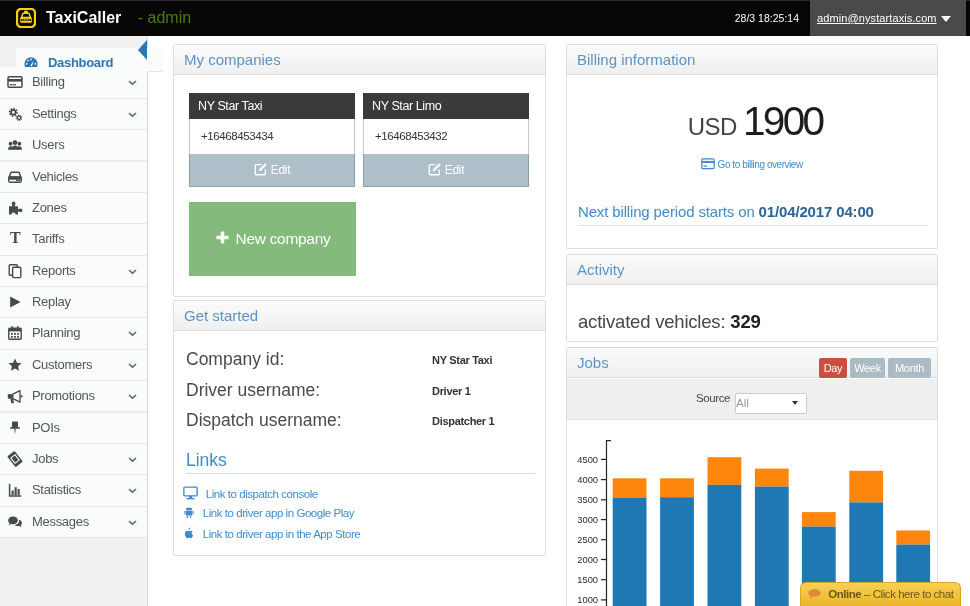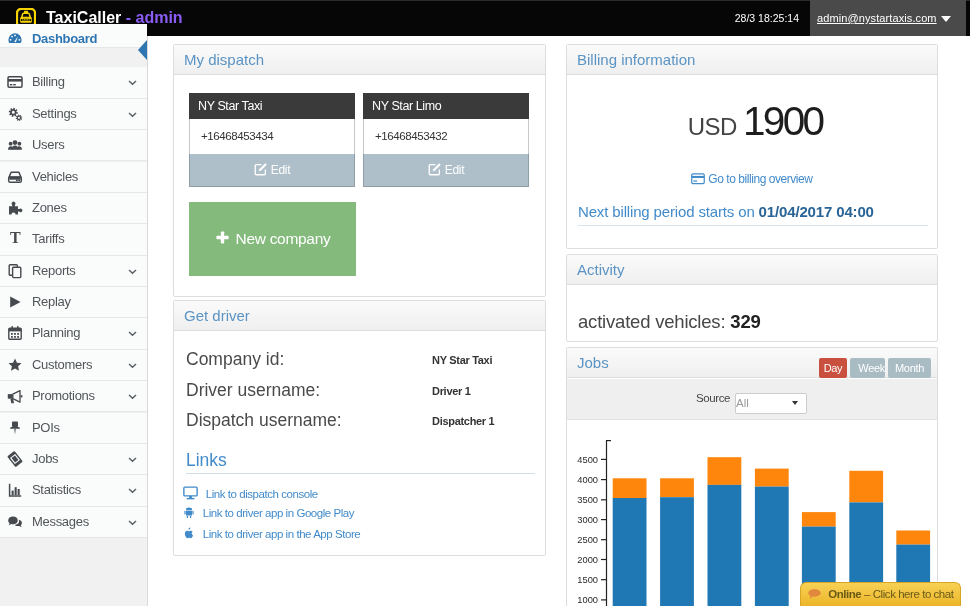--- a/index.html
+++ b/index.html
@@ -5,21 +5,21 @@
   * { margin:0; padding:0; box-sizing:border-box; }
   html,body { width:970px; height:606px; overflow:hidden; background:#fff;
     font-family:"Liberation Sans", sans-serif; }
   #stage { position:relative; width:970px; height:606px; overflow:hidden; }
   .abs { position:absolute; }
 
   
   #topbar { left:0; top:0; width:970px; height:36px; background:#060606; border-top:1px solid #2a2a2a; }
   #logo { left:16px; top:8px; width:20px; height:20px; background:#f5d200; border-radius:5px; }
   #brand { left:46px; top:0; height:36px; line-height:36px; color:#fff; font-size:16px; font-weight:bold; }
-  #brand span { font-weight:bold; color:#8b5cf6; }
+  #brand span { font-weight:normal; color:#4d7c0f;margin-left:12px; }
   #clock { top:0; right:171px; height:36px; line-height:36px; color:#fff; font-size:10.5px; }
   #account { left:810px; top:0px; width:156px; height:36px; background:#4a4a4a; color:#fff;
      font-size:11px; line-height:36px; text-align:left; padding-left:7px; letter-spacing:0.1px;text-decoration:underline;}
   #account .caret { display:inline-block; width:0; height:0; border-left:5px solid transparent;
      border-right:5px solid transparent; border-top:6px solid #fff; margin-left:4px; vertical-align:middle;}
 
   
   #sidebar { left:0; top:36px; width:148px; height:570px; background:#f1f1f1; border-right:1px solid #d9d9d9; }
   .mrow { position:absolute; left:0; width:147px; height:31.4px; background:#fafbfb; border-bottom:1px solid #e7e7e7; }
   .mrow .lbl { position:absolute; left:32px; top:0; height:30px; line-height:30px; font-size:13px; color:#52565a; letter-spacing:-0.3px; }
@@ -77,21 +77,21 @@
         <rect x="10.9" y="11.3" width="1.2" height="1.1" fill="#f5d200"></rect>
         <circle cx="5.8" cy="11.9" r="1" fill="#0a0a0a"></circle>
         <circle cx="14.2" cy="11.9" r="1" fill="#0a0a0a"></circle>
       </svg></div>
   <div class="abs" id="brand">TaxiCaller<span> - admin</span></div>
   <div class="abs" id="clock">28/3 18:25:14</div>
   <div class="abs" id="account">admin@nystartaxis.com<span class="caret"></span></div>
 
   <div class="abs" id="sidebar"></div>
   <div class="abs" id="menu">
-  <div class="mrow active" style="top:24px; height:24px;">
+  <div class="mrow active" style="top:48px; height:24px;margin-left:16px;">
         <span class="ic"><svg width="16" height="16" viewBox="0 0 16 16">
             <path d="M8 2.2 A6.6 6.6 0 0 0 1.4 8.8 A6.6 6.6 0 0 0 2.3 12.1 L13.7 12.1 A6.6 6.6 0 0 0 14.6 8.8 A6.6 6.6 0 0 0 8 2.2 Z" fill="#2e75b1"></path>
             <circle cx="3.6" cy="8.8" r="0.9" fill="#fafbfb"></circle>
             <circle cx="5" cy="5.6" r="0.9" fill="#fafbfb"></circle>
             <circle cx="8" cy="4.4" r="0.9" fill="#fafbfb"></circle>
             <circle cx="12.4" cy="8.8" r="0.9" fill="#fafbfb"></circle>
             <path d="M7.2 10.8 L10.9 5.4 L8.9 11.2 Z" fill="#fafbfb"></path>
           </svg></span>
         <span class="lbl">Dashboard</span>
       </div>
@@ -245,21 +245,21 @@
           </svg></span>
         <span class="lbl">Messages</span>
         <svg class="chev" width="9" height="6" viewBox="0 0 9 6">
           <polyline points="1,1 4.5,4.3 8,1" fill="none" stroke="#5c6166" stroke-width="1.5"></polyline>
         </svg>
       </div>
   </div>
   <div class="abs" id="actArrow"></div>
 
   <div class="panel" style="left:173px; top:44px; width:373px; height:253px;">
-    <div class="phead">My dispatch</div>
+    <div class="phead">My companies</div>
     <div class="ccard" style="left:15px; top:48px;">
       <div class="chead">NY Star Taxi</div>
       <div class="cbody">+16468453434</div>
       <div class="cfoot"><svg width="14" height="14" viewBox="0 0 16 16" style="vertical-align:-2px;">
             <path d="M13 8.5 L13 13.4 A1.2 1.2 0 0 1 11.8 14.6 L2.6 14.6 A1.2 1.2 0 0 1 1.4 13.4 L1.4 4.2 A1.2 1.2 0 0 1 2.6 3 L8.5 3" fill="none" stroke="#fff" stroke-width="1.5"></path>
             <path d="M6 8.2 L12.8 1.4 L14.6 3.2 L7.8 10 L5.6 10.6 Z" fill="#fff"></path>
           </svg> Edit</div>
     </div>
     <div class="ccard" style="left:189px; top:48px;">
       <div class="chead">NY Star Limo</div>
@@ -269,21 +269,21 @@
             <path d="M6 8.2 L12.8 1.4 L14.6 3.2 L7.8 10 L5.6 10.6 Z" fill="#fff"></path>
           </svg> Edit</div>
     </div>
     <div id="newco"><svg width="15" height="15" viewBox="0 0 16 16" style="vertical-align:-1px; margin-right:2px;">
           <rect x="6.2" y="1.5" width="3.6" height="13" rx="0.8" fill="#fff"></rect>
           <rect x="1.5" y="6.2" width="13" height="3.6" rx="0.8" fill="#fff"></rect>
         </svg> New company</div>
   </div>
 
   <div class="panel" style="left:173px; top:300px; width:373px; height:256px;">
-    <div class="phead">Get driver</div>
+    <div class="phead">Get started</div>
     <div class="gsrow" style="top:48px;">Company id:</div>
     <div class="gsval" style="top:53px;">NY Star Taxi</div>
     <div class="gsrow" style="top:79px;">Driver username:</div>
     <div class="gsval" style="top:84px;">Driver 1</div>
     <div class="gsrow" style="top:109px;">Dispatch username:</div>
     <div class="gsval" style="top:114px;">Dispatcher 1</div>
     <div class="abs" style="left:12px; top:149px; font-size:17.5px; color:#428bca;">Links</div>
     <div class="abs" style="left:12px; top:172px; width:349px; border-top:1px solid #d4dde4;"></div>
     <div class="abs" style="left:9px; top:185px; font-size:11.5px; letter-spacing:-0.45px;"><svg width="15" height="14" viewBox="0 0 16 15" style="vertical-align:-2px; margin-right:5px;">
           <rect x="0.9" y="1.2" width="14.2" height="9.4" rx="1" fill="none" stroke="#428bca" stroke-width="1.5"></rect>
@@ -301,38 +301,38 @@
         </svg> <a class="link">Link to driver app in Google Play</a></div>
     <div class="abs" style="left:9px; top:225px; font-size:11.5px; letter-spacing:-0.45px;"><svg width="12" height="14" viewBox="0 0 16 17" style="vertical-align:-2px; margin-right:5px;">
           <path d="M11.5 9.2c0-1.6 1.3-2.4 1.4-2.4-.8-1.1-2-1.3-2.4-1.3-1 0-2 .6-2.5.6-.5 0-1.3-.6-2.2-.6-1.1 0-2.2.7-2.8 1.7-1.2 2-.3 5 .9 6.6.6.8 1.2 1.7 2.1 1.7.9 0 1.2-.6 2.2-.6 1 0 1.3.6 2.2.6.9 0 1.5-.8 2-1.6.7-1 .9-1.9.9-2zM9.2 3.2c.5-.6.8-1.4.7-2.2-.7 0-1.5.5-2 1.1-.4.5-.8 1.3-.7 2.1.8.1 1.6-.4 2-1z" fill="#428bca"></path>
         </svg> <a class="link">Link to driver app in the App Store</a></div>
   </div>
 
   <div class="panel" style="left:566px; top:44px; width:372px; height:205px;">
     <div class="phead">Billing information</div>
     <div class="abs center" style="left:3px; top:53px; width:370px; font-size:24px; color:#444; letter-spacing:-0.5px;">USD
       <span style="font-size:40.5px; color:#1d1d1d; letter-spacing:-2.7px;">1900</span></div>
-    <div class="abs center" style="left:0; top:127px; width:370px; font-size:12px; letter-spacing:-0.45px;"><svg width="14" height="12" viewBox="0 0 16 14" style="vertical-align:-2px;">
+    <div class="abs center" style="left:0; top:113px; width:370px; font-size:10px; letter-spacing:-0.45px;"><svg width="14" height="12" viewBox="0 0 16 14" style="vertical-align:-2px;">
           <rect x="0.7" y="1" width="14.6" height="11.4" rx="1.5" fill="none" stroke="#428bca" stroke-width="1.4"></rect>
           <rect x="0.7" y="3.4" width="14.6" height="2.4" fill="#428bca"></rect>
           <rect x="2.6" y="8.7" width="4.4" height="1.4" fill="#428bca"></rect>
         </svg> <a class="link">Go to billing overview</a></div>
     <div class="abs" style="left:11px; top:158px; font-size:15px; color:#428bca; letter-spacing:-0.15px;">Next billing period starts on <b style="color:#2a6496;">01/04/2017 04:00</b></div>
     <div class="abs" style="left:11px; top:180px; width:350px; border-top:1px solid #d7e3ec;"></div>
   </div>
 
   <div class="panel" style="left:566px; top:254px; width:372px; height:88px;">
     <div class="phead">Activity</div>
     <div class="abs" style="left:11px; top:56px; font-size:18.5px; color:#474747; letter-spacing:-0.2px;">activated vehicles: <b style="color:#222;">329</b></div>
   </div>
 
   <div class="panel" style="left:566px; top:347px; width:372px; height:262px; border-bottom:none;">
     <div class="phead">Jobs</div>
     <div class="jbtn" style="left:252px; width:28px; background:#c94f3e;">Day</div>
-    <div class="jbtn" style="left:283px; width:35px; background:#a9bcc4;text-align:right;">Week</div>
+    <div class="jbtn" style="left:283px; width:35px; background:#a9bcc4;">Week</div>
     <div class="jbtn" style="left:321px; width:43px; background:#a9bcc4;">Month</div>
     <div class="abs" style="left:0; top:31px; width:370px; height:41px; background:#efefef; border-bottom:1px solid #e3e3e3;">
       <span class="abs" style="right:207px; top:13px; font-size:11.5px; color:#444; letter-spacing:-0.4px;">Source</span>
       <span class="abs" style="left:168px; top:14px; width:72px; height:21px; background:#fff; border:1px solid #ccc; border-radius:2px; font-size:11.5px; color:#999; line-height:19px; padding-left:0;">All<i class="abs" style="right:8px; top:7px; width:0; height:0; border-left:3.5px solid transparent; border-right:3.5px solid transparent; border-top:4.5px solid #333;"></i></span>
     </div>
     <svg class="abs" style="left:0; top:72px;" width="370" height="187" viewBox="0 0 370 187">
         <line x1="39.5" y1="20.0" x2="39.5" y2="190" stroke="#222" stroke-width="1.2"></line>
         <line x1="39.5" y1="20.6" x2="44.0" y2="20.6" stroke="#222" stroke-width="1.2"></line>
         <line x1="34.0" y1="39.4" x2="39.5" y2="39.4" stroke="#222" stroke-width="1.2"></line>
         <text x="31.0" y="42.9" font-size="9.3" fill="#2a2a2a" text-anchor="end" font-family="Liberation Sans, sans-serif">4500</text>

